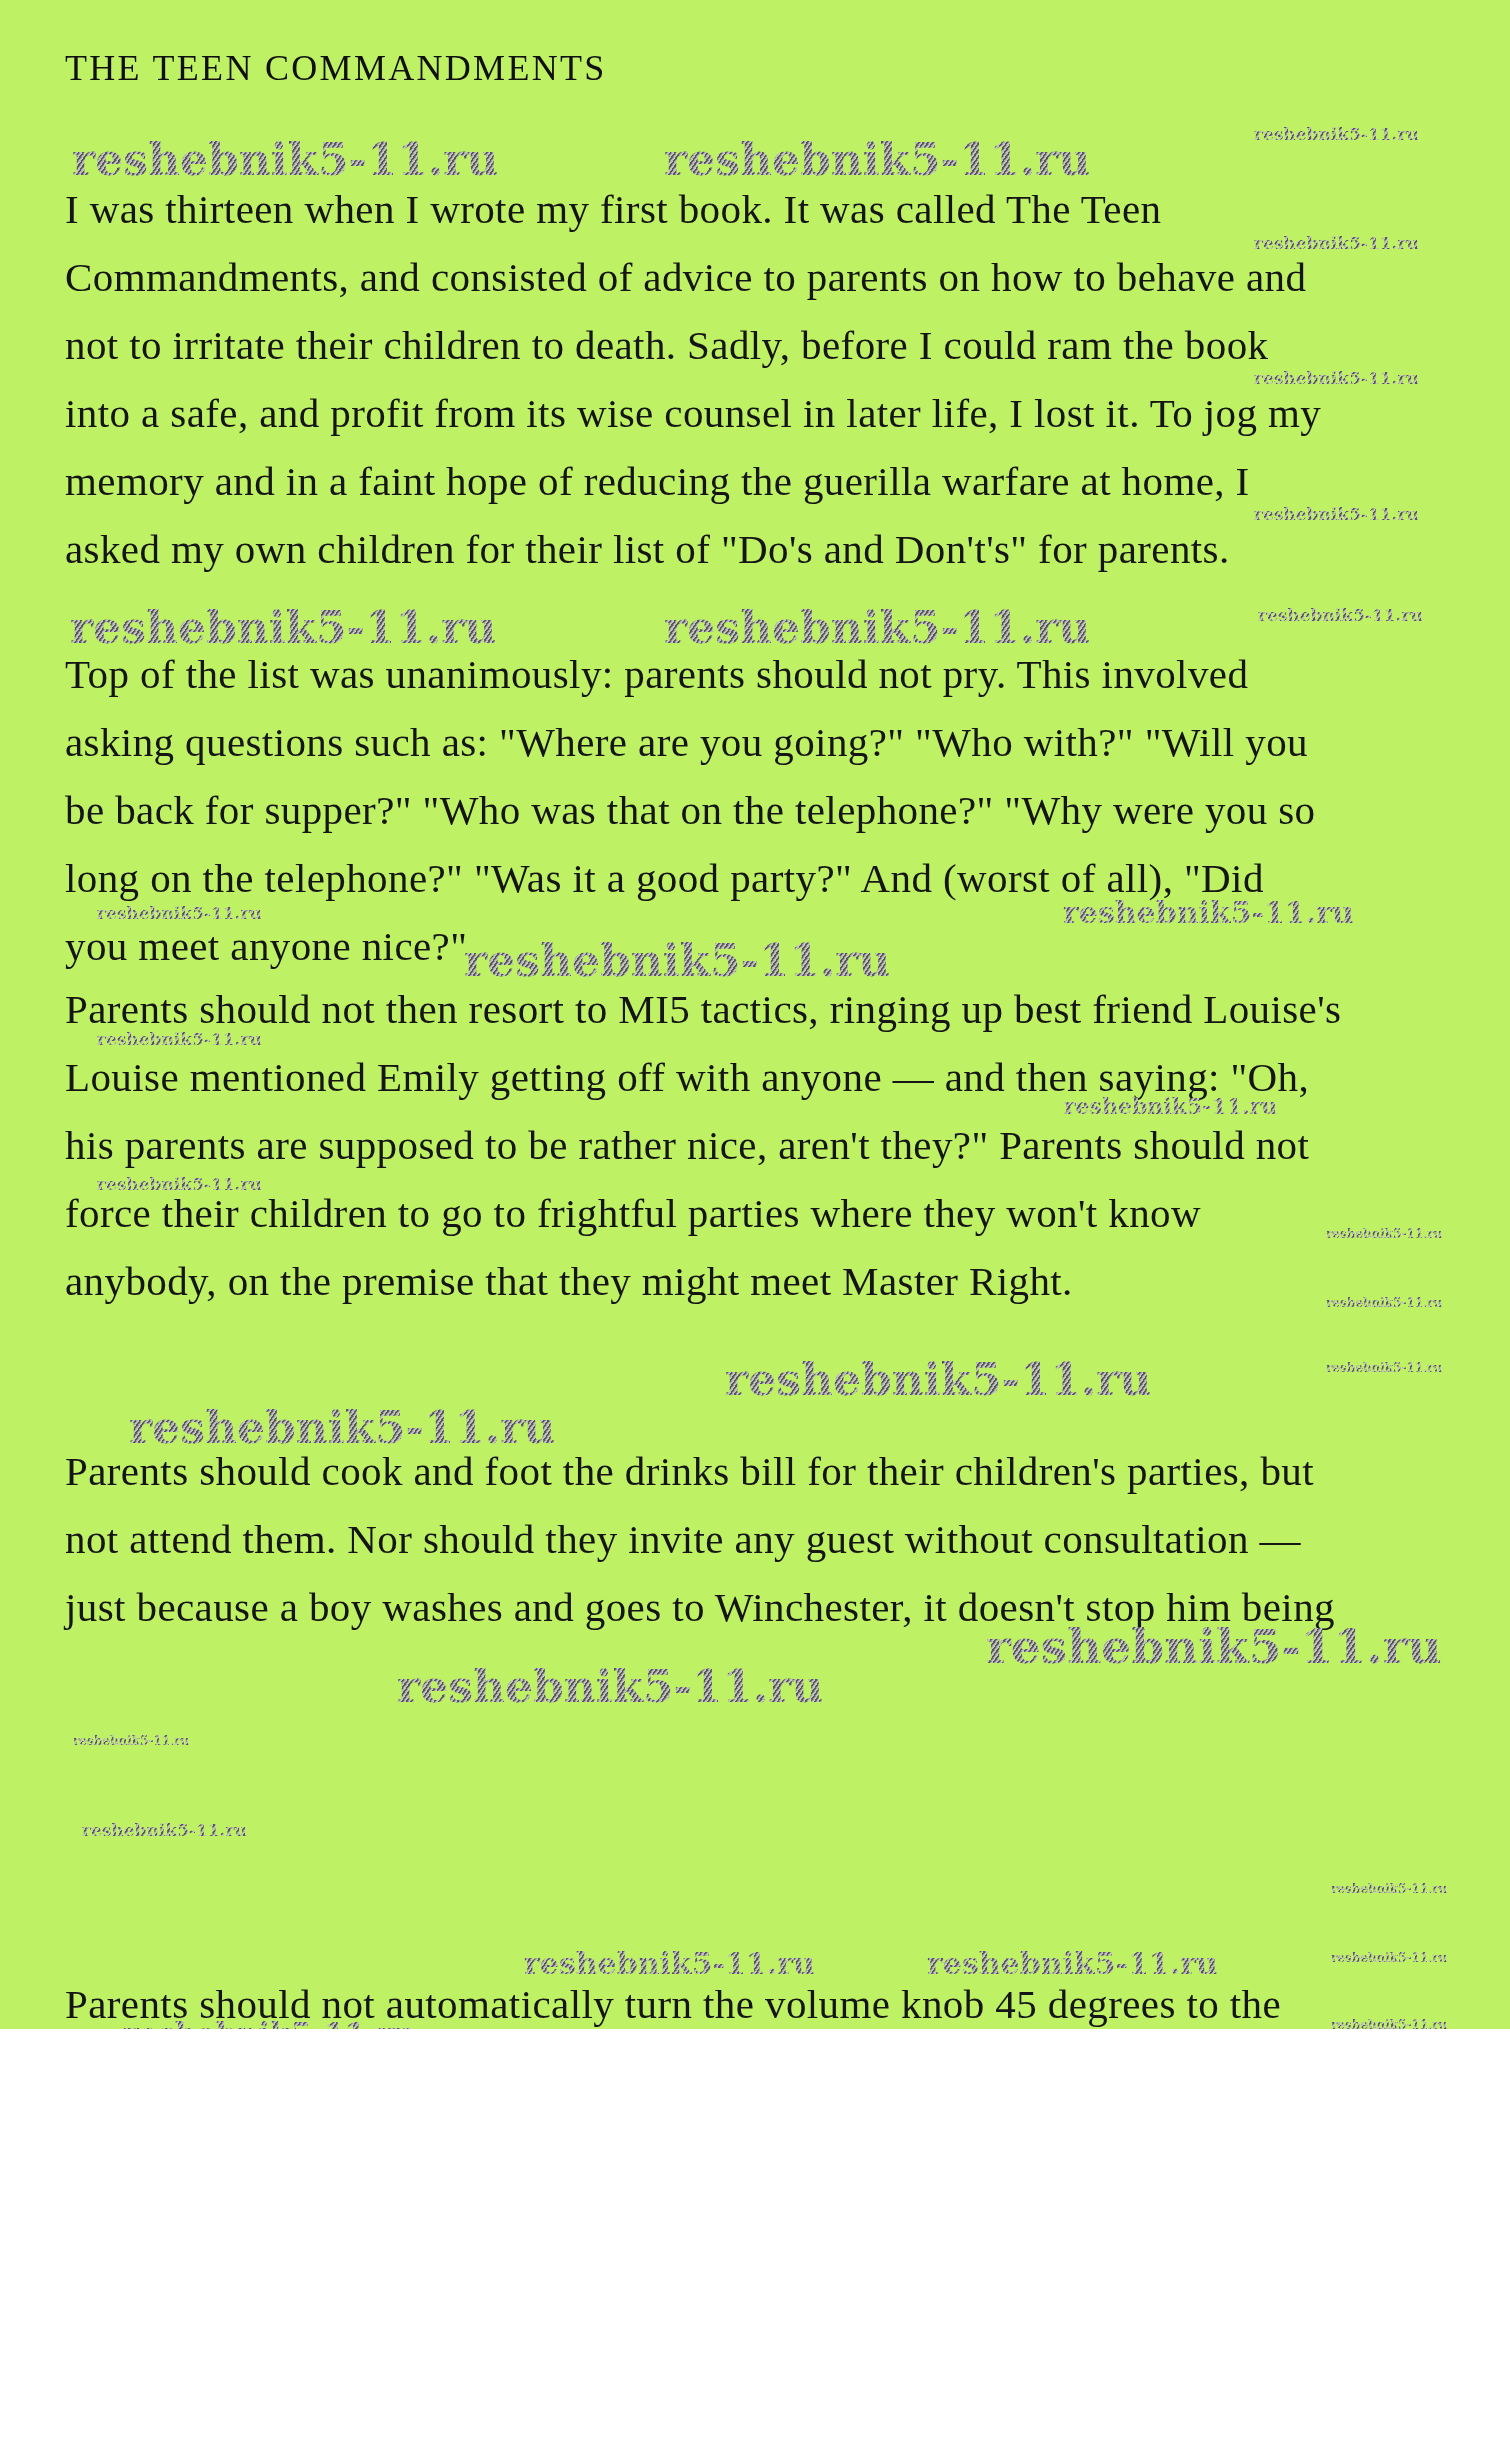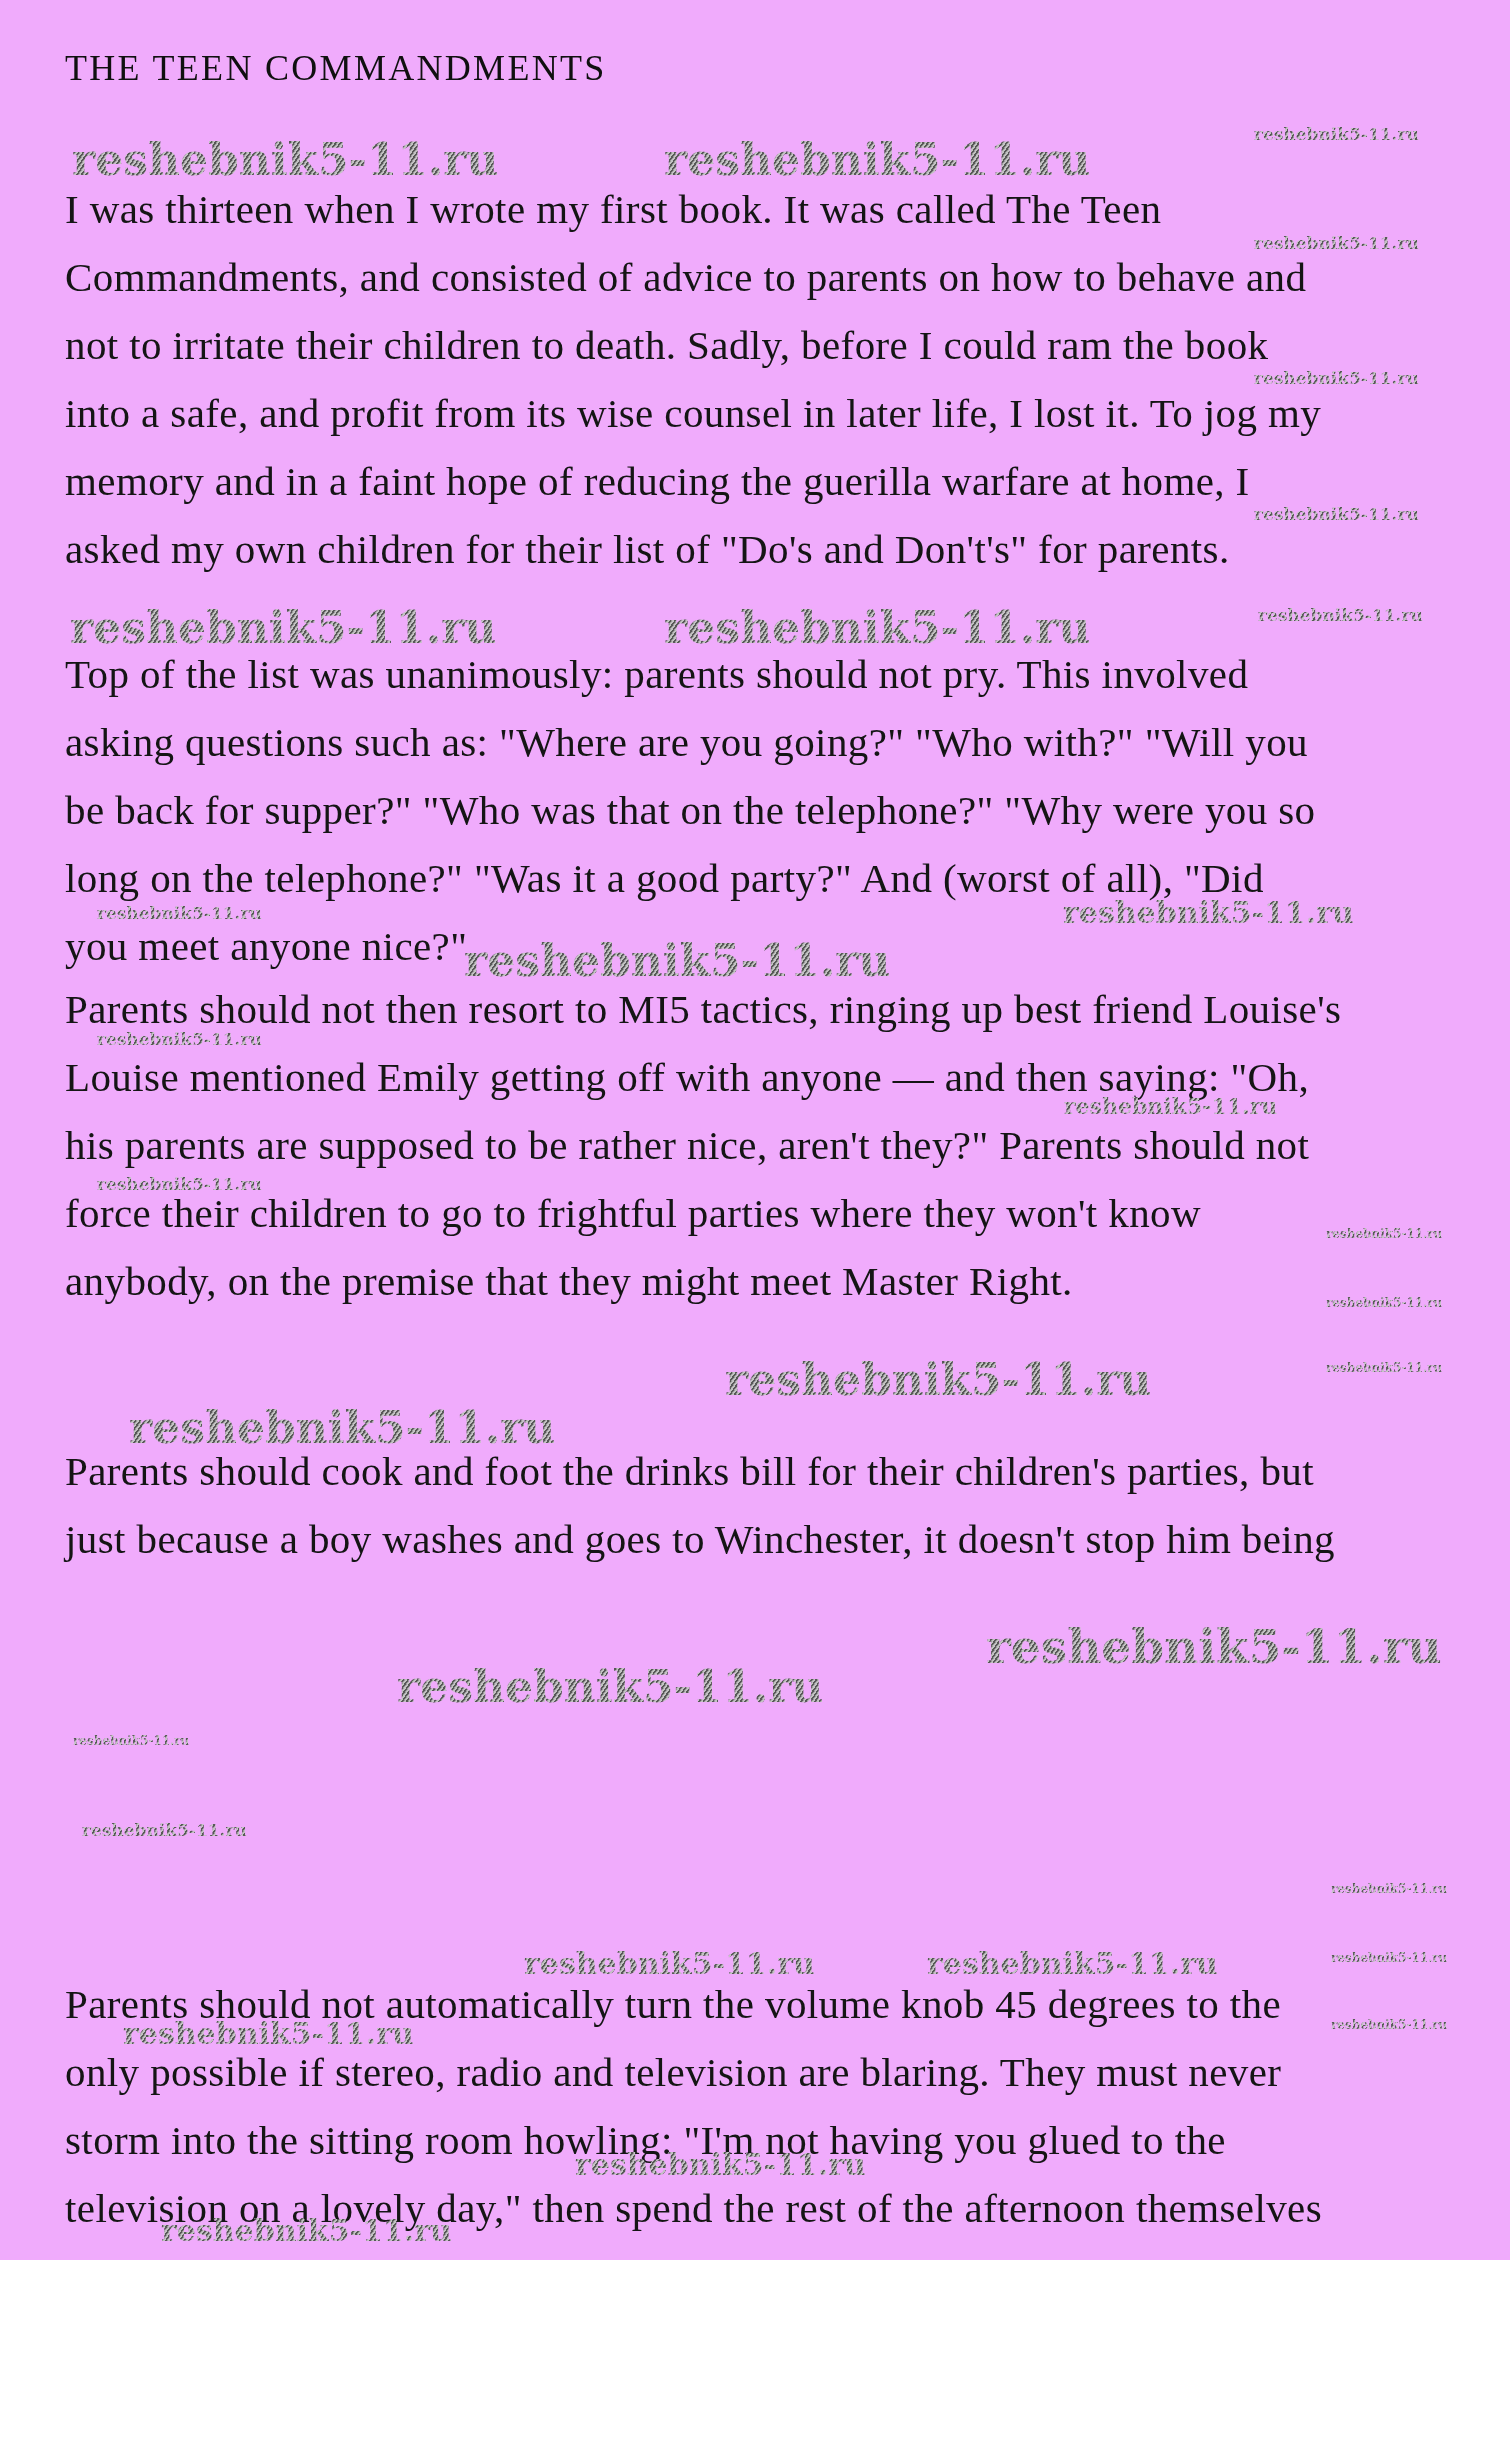--- a/index.html
+++ b/index.html
@@ -3,22 +3,22 @@
 <meta charset="utf-8">
 <style>
   html, body {
     margin: 0;
     padding: 0;
     background: #ffffff;
   }
   .page {
     position: relative;
     width: 1511px;
-    height: 2260px;
-    background: #f0abfc;
+    height: 2029px;
+    background: #bef264;
     overflow: hidden;
     font-family: "Liberation Serif", serif;
   }
   .title {
     position: absolute;
     left: 65px;
     top: 47px;
     font-size: 36px;
     font-weight: 400;
     letter-spacing: 2.3px;
@@ -88,20 +88,21 @@
     </div>
   <div class="para" style="top:975px">
       <div class="line">Parents should not then resort to MI5 tactics, ringing up best friend Louise's</div>
       <div class="line">Louise mentioned Emily getting off with anyone — and then saying: "Oh,</div>
       <div class="line">his parents are supposed to be rather nice, aren't they?" Parents should not</div>
       <div class="line">force their children to go to frightful parties where they won't know</div>
       <div class="line">anybody, on the premise that they might meet Master Right.</div>
     </div>
   <div class="para" style="top:1437px">
       <div class="line">Parents should cook and foot the drinks bill for their children's parties, but</div>
+      <div class="line">not attend them. Nor should they invite any guest without consultation —</div>
       <div class="line">just because a boy washes and goes to Winchester, it doesn't stop him being</div>
     </div>
   <div class="para" style="top:1970px">
       <div class="line">Parents should not automatically turn the volume knob 45 degrees to the</div>
       <div class="line">only possible if stereo, radio and television are blaring. They must never</div>
       <div class="line">storm into the sitting room howling: "I'm not having you glued to the</div>
       <div class="line">television on a lovely day," then spend the rest of the afternoon themselves</div>
       <div class="line">watching the rugger international.</div>
     </div>
 

